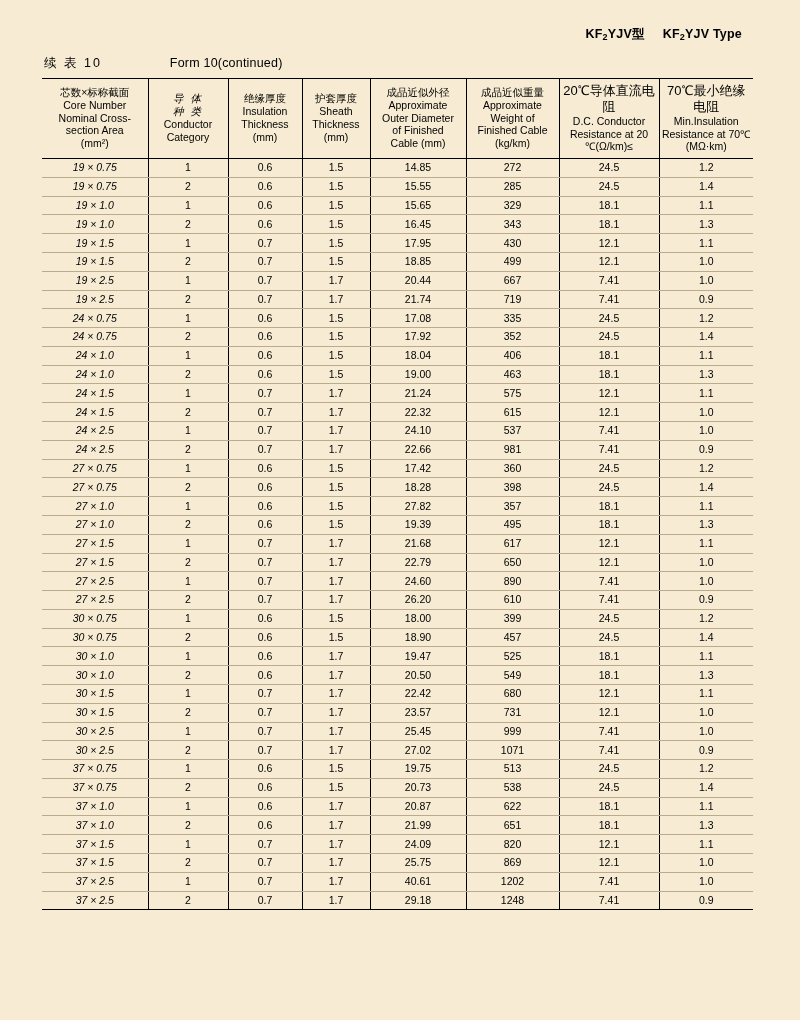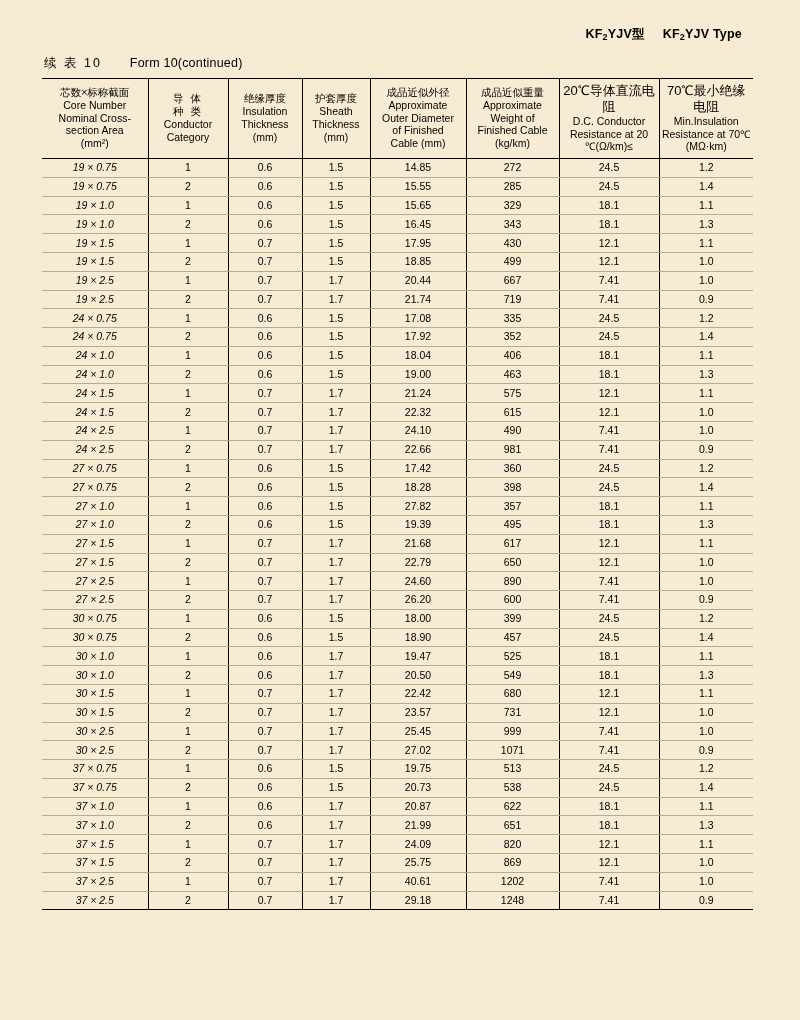--- a/index.html
+++ b/index.html
@@ -36,20 +36,21 @@
   }
   sub {
     font-size: 0.72em;
     vertical-align: -0.22em;
   }
   .subtitle-row {
     font-size: 12.5px;
     margin: 0 0 6px 14px;
     display: flex;
     align-items: baseline;
+    gap: 40px;
   }
   .subtitle-cn {
     letter-spacing: 2px;
     margin-right: 28px;
   }
   .subtitle-en {
     letter-spacing: 0.2px;
   }
   table.data {
     border-collapse: collapse;
@@ -90,21 +91,21 @@
   .col-a { width: 106px; }
   .col-b { width: 80px; }
   .col-c { width: 74px; }
   .col-d { width: 68px; }
   .col-e { width: 96px; }
   .col-f { width: 93px; }
   .col-g { width: 100px; }
   .col-h { width: 94px; }
   .hdr-cn { display: block; }
   .hdr-en { display: block; }
-  .spaced { letter-spacing: 2px; }
+  .spaced { letter-spacing: 2px; font-style: italic; }
   .tiny { font-size: 13px; }
 </style>
 </head>
 <body>
 
 <div class="page">
 
   <div class="header-line">
     <span>KF<sub>2</sub>YJV型</span><span class="sp"></span><span>KF<sub>2</sub>YJV Type</span>
   </div>
@@ -320,21 +321,21 @@
           <td>615</td>
           <td>12.1</td>
           <td>1.0</td>
         </tr>
         <tr>
           <td>24 × 2.5</td>
           <td>1</td>
           <td>0.7</td>
           <td>1.7</td>
           <td>24.10</td>
-          <td>490</td>
+          <td>537</td>
           <td>7.41</td>
           <td>1.0</td>
         </tr>
         <tr>
           <td>24 × 2.5</td>
           <td>2</td>
           <td>0.7</td>
           <td>1.7</td>
           <td>22.66</td>
           <td>981</td>
@@ -410,21 +411,21 @@
           <td>890</td>
           <td>7.41</td>
           <td>1.0</td>
         </tr>
         <tr>
           <td>27 × 2.5</td>
           <td>2</td>
           <td>0.7</td>
           <td>1.7</td>
           <td>26.20</td>
-          <td>600</td>
+          <td>610</td>
           <td>7.41</td>
           <td>0.9</td>
         </tr>
         <tr>
           <td>30 × 0.75</td>
           <td>1</td>
           <td>0.6</td>
           <td>1.5</td>
           <td>18.00</td>
           <td>399</td>

